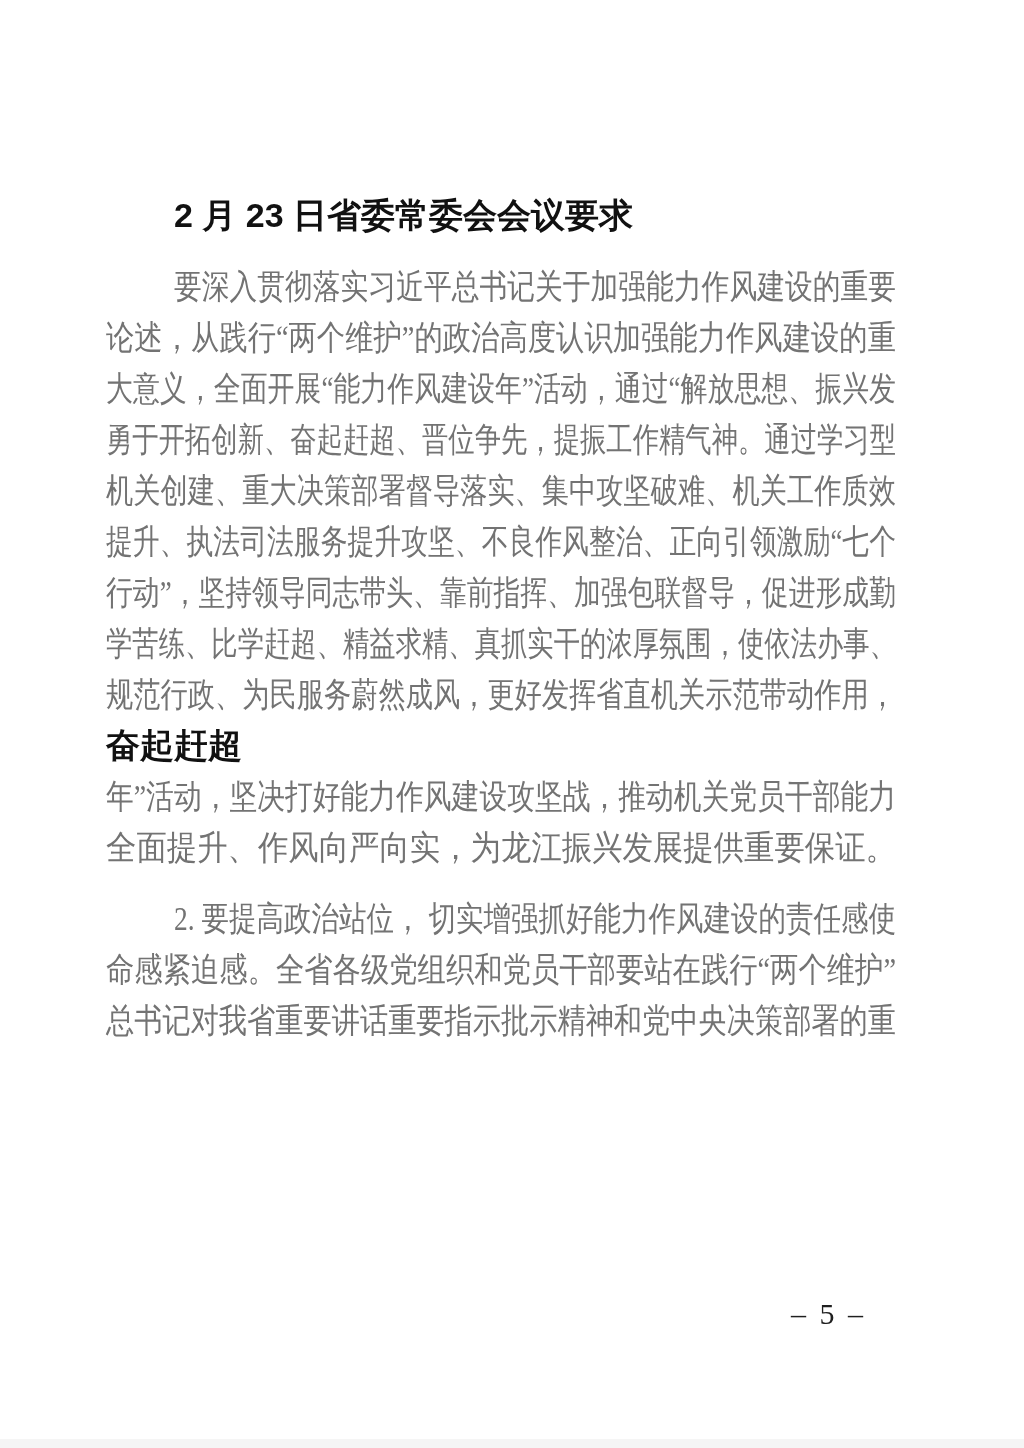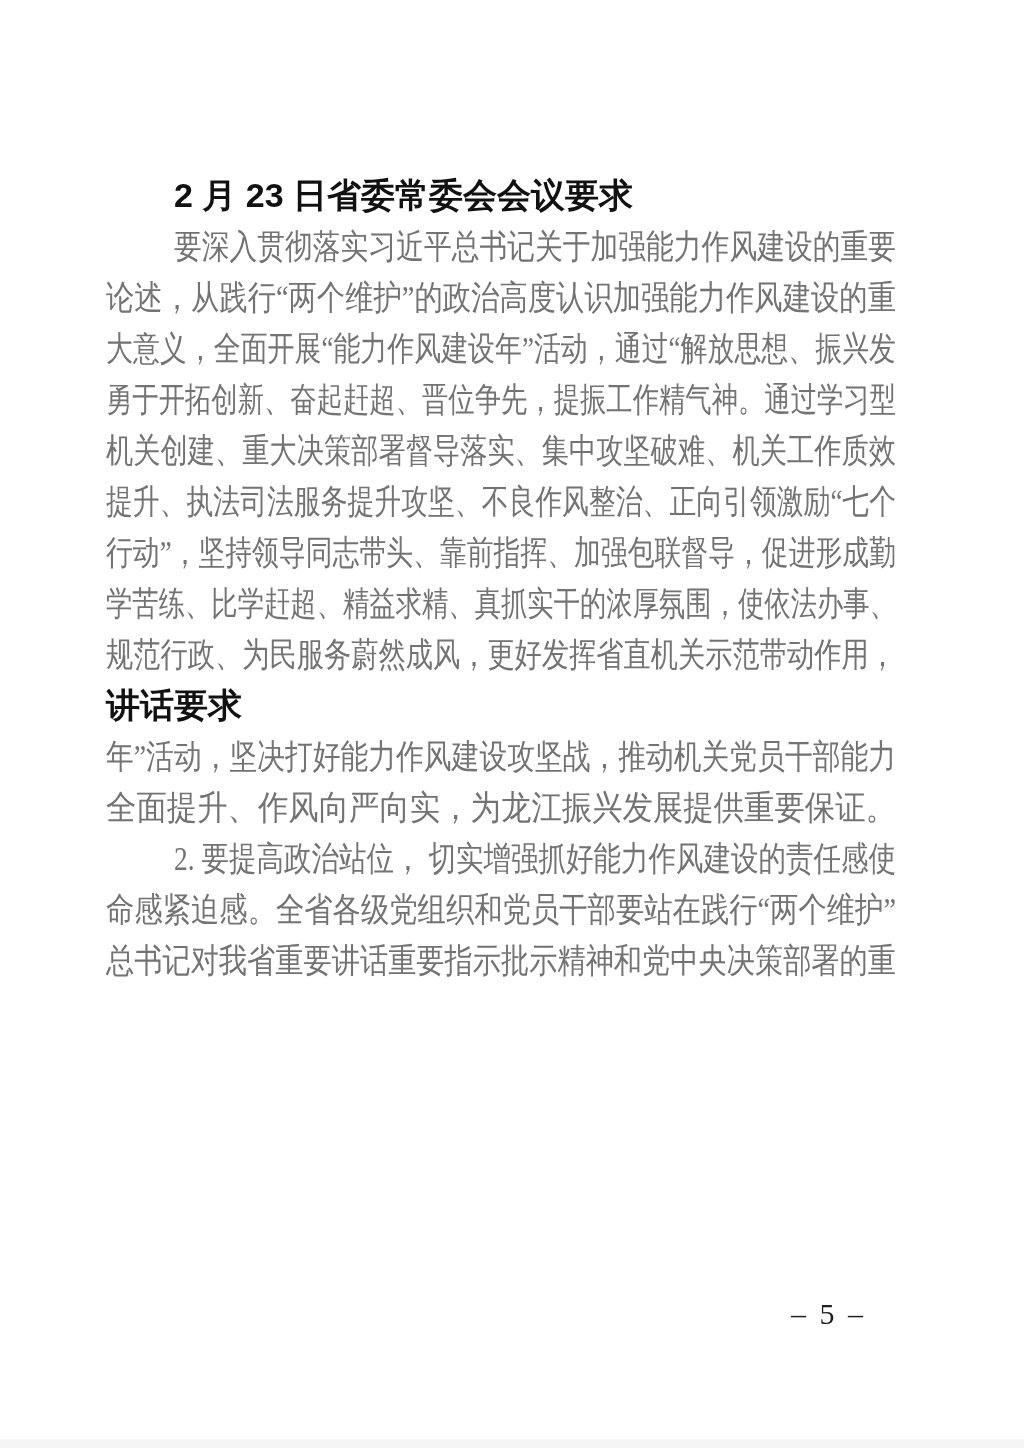--- a/index.html
+++ b/index.html
@@ -33,20 +33,21 @@
     white-space: nowrap;
     color: #737373;
   }
   .line.heading {
     font-family: "Liberation Sans", "DejaVu Sans", sans-serif;
     font-weight: 700;
     color: #111111;
   }
   .line.indent {
     padding-left: 68px;
+    margin-top: 20px;
   }
   .fit {
     display: inline-block;
     white-space: nowrap;
     transform-origin: 0 50%;
   }
   .pagenum {
     position: absolute;
     top: 1294px;
     right: 158px;
@@ -73,21 +74,21 @@
       <div class="line heading indent"><span class="fit">2 月 23 日省委常委会会议要求</span></div>
       <div class="line indent"><span class="fit" style="transform: scaleX(0.816742);">要深入贯彻落实习近平总书记关于加强能力作风建设的重要</span></div>
       <div class="line"><span class="fit" style="transform: scaleX(0.833169);">论述，从践行“两个维护”的政治高度认识加强能力作风建设的重</span></div>
       <div class="line"><span class="fit" style="transform: scaleX(0.792154);">大意义，全面开展“能力作风建设年”活动，通过“解放思想、振兴发</span></div>
       <div class="line"><span class="fit" style="transform: scaleX(0.77451);">勇于开拓创新、奋起赶超、晋位争先，提振工作精气神。通过学习型</span></div>
       <div class="line"><span class="fit" style="transform: scaleX(0.801217);">机关创建、重大决策部署督导落实、集中攻坚破难、机关工作质效</span></div>
       <div class="line"><span class="fit" style="transform: scaleX(0.789137);">提升、执法司法服务提升攻坚、不良作风整治、正向引领激励“七个</span></div>
       <div class="line"><span class="fit" style="transform: scaleX(0.789137);">行动”，坚持领导同志带头、靠前指挥、加强包联督导，促进形成勤</span></div>
       <div class="line"><span class="fit" style="transform: scaleX(0.77451);">学苦练、比学赶超、精益求精、真抓实干的浓厚氛围，使依法办事、</span></div>
       <div class="line"><span class="fit" style="transform: scaleX(0.801217);">规范行政、为民服务蔚然成风，更好发挥省直机关示范带动作用，</span></div>
-      <div class="line heading"><span class="fit">讲话要求</span></div>
+      <div class="line heading"><span class="fit">奋起赶超</span></div>
       <div class="line"><span class="fit" style="transform: scaleX(0.81688);">年”活动，坚决打好能力作风建设攻坚战，推动机关党员干部能力</span></div>
       <div class="line"><span class="fit" style="transform: scaleX(0.893665);">全面提升、作风向严向实，为龙江振兴发展提供重要保证。</span></div>
       <div class="line indent"><span class="fit" style="transform: scaleX(0.808964);">2. 要提高政治站位， 切实增强抓好能力作风建设的责任感使</span></div>
       <div class="line"><span class="fit" style="transform: scaleX(0.833169);">命感紧迫感。全省各级党组织和党员干部要站在践行“两个维护”</span></div>
       <div class="line"><span class="fit" style="transform: scaleX(0.829832);">总书记对我省重要讲话重要指示批示精神和党中央决策部署的重</span></div>
     </div>
   <div class="pagenum">– 5 –</div>
   <div class="scan-edge"></div>
 </div>
 

